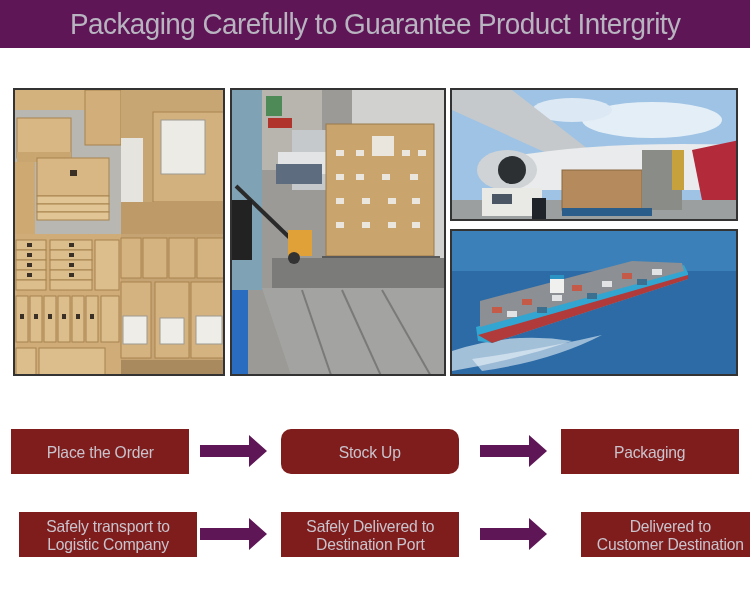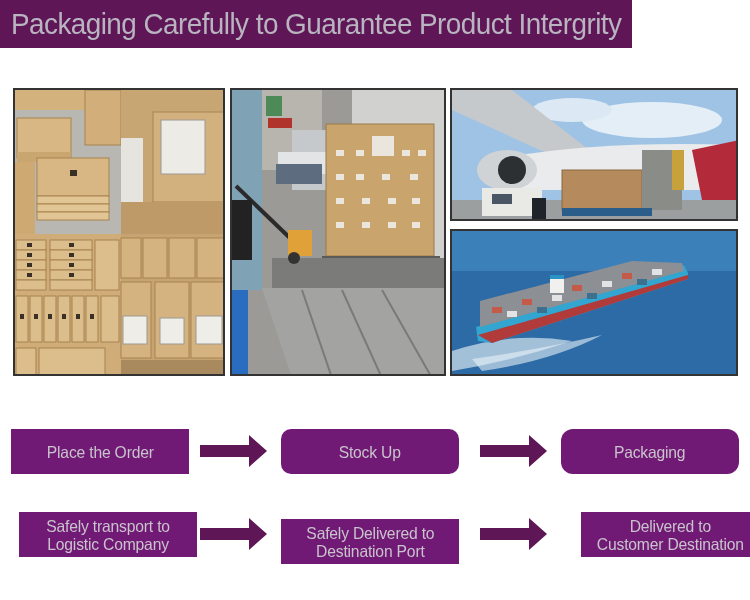--- a/index.html
+++ b/index.html
@@ -1,20 +1,20 @@
 <!DOCTYPE html>
 <html><head>
 <meta charset="utf-8">
 <style>
   * { box-sizing: border-box; margin: 0; padding: 0; }
   html, body { width: 750px; height: 600px; background: #ffffff; overflow: hidden; }
   body { position: relative; font-family: "Liberation Sans", "DejaVu Sans", sans-serif; }
 
   .banner {
-    position: absolute; left: 0; top: 0; width: 632px; height: 48px;
+    position: absolute; left: 0; top: 0; width: 750px; height: 48px;
     background: #5e1656;
     display: flex; align-items: center; justify-content: center;
   }
   .banner-title {
     color: #b8b4c0;
     font-family: "Liberation Sans", "DejaVu Sans", sans-serif;
     font-size: 30px;
     letter-spacing: -0.6px;
     white-space: nowrap;
     transform: scaleX(0.93);
@@ -29,21 +29,21 @@
   
   #photo-truck { left: 230px; top: 88px; width: 216px; height: 288px; background: #8f8e8c; }
 
   
   #photo-plane { left: 450px; top: 88px; width: 288px; height: 133px; background: #8db6dc; }
   
   #photo-ship { left: 450px; top: 229px; width: 288px; height: 147px; background: #2f72ad; }
 
   .step {
     position: absolute; width: 178px; height: 45px;
-    background: #701a75;
+    background: #7f1d1d;
     display: flex; align-items: center; justify-content: center; text-align: center;
     color: #c9c3cc;
     font-size: 16.5px; line-height: 18px;
     letter-spacing: -0.2px;
     cursor: default;
   }
   .step span { display: block; white-space: pre-line; transform: scaleX(0.95); }
   .arrow { position: absolute; width: 70px; height: 34px; }
 </style>
 </head>
@@ -236,32 +236,32 @@
 </div>
 <svg class="arrow" style="left:199px; top:434px;" viewBox="0 0 70 34">
   <polygon points="1,11 50,11 50,1 68,17 50,33 50,23 1,23" fill="#5e1656"></polygon>
 </svg>
 <div class="step" style="left:281px; top:429px;border-radius:10px;">
   <span>Stock Up</span>
 </div>
 <svg class="arrow" style="left:479px; top:434px;" viewBox="0 0 70 34">
   <polygon points="1,11 50,11 50,1 68,17 50,33 50,23 1,23" fill="#5e1656"></polygon>
 </svg>
-<div class="step" style="left:561px; top:429px;border-radius:12px;">
+<div class="step" style="left:561px; top:429px;">
   <span>Packaging</span>
 </div>
 
 <div class="step" style="left:11px; top:512px;margin-left:8px;">
   <span>Safely transport to
 Logistic Company</span>
 </div>
 <svg class="arrow" style="left:199px; top:517px;" viewBox="0 0 70 34">
   <polygon points="1,11 50,11 50,1 68,17 50,33 50,23 1,23" fill="#5e1656"></polygon>
 </svg>
-<div class="step" style="left:281px; top:512px;margin-top:7px;">
+<div class="step" style="left:281px; top:512px;">
   <span>Safely Delivered to
 Destination Port</span>
 </div>
 <svg class="arrow" style="left:479px; top:517px;" viewBox="0 0 70 34">
   <polygon points="1,11 50,11 50,1 68,17 50,33 50,23 1,23" fill="#5e1656"></polygon>
 </svg>
 <div class="step" style="left:581px; top:512px;">
   <span>Delivered to
 Customer Destination</span>
 </div>

